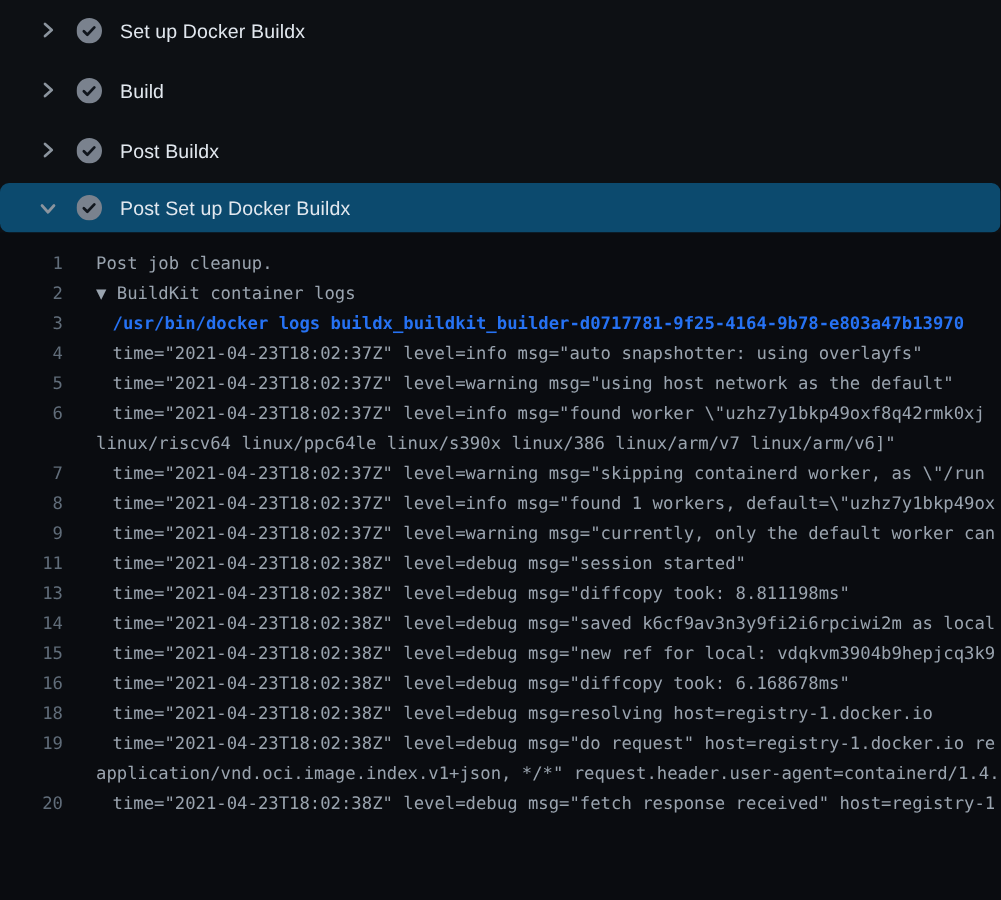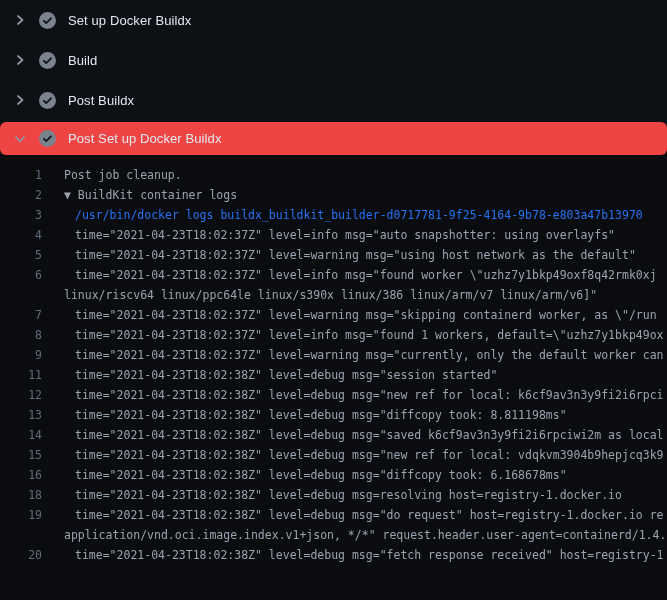--- a/index.html
+++ b/index.html
@@ -7,21 +7,21 @@
   body {
     width: 667px; height: 600px;
     overflow: hidden;
     background: #0d1014;
     font-family: "Liberation Sans", "DejaVu Sans", sans-serif;
   }
   .steps-area { width: 667px; }
   .step {
     height: 40px;
     display: flex; align-items: center;
-    padding: 0 12px;
+    padding: 0 24px;
     cursor: pointer;
   }
   .step .chev {
     width: 16px; height: 16px; flex: none;
     display: flex; align-items: center; justify-content: center;
   }
   .step .check {
     width: 17px; height: 17px; flex: none;
     margin-left: 11px;
     display: flex; align-items: center; justify-content: center;
@@ -29,21 +29,21 @@
   .step .step-label {
     margin-left: 12px;
     color: #e2e8ef;
     font-size: 13px;
     font-weight: 500;
     letter-spacing: .1px;
   }
   .step.expanded {
     height: 33px;
     margin-top: 2px;
-    background: #ef4444;
+    background: #0c4a6e;
     border-radius: 6px;
   }
   .log-area {
     background: #0a0c10;
     padding-top: 10px;
     min-height: 445px;
   }
   .row {
     height: 20px;
     display: flex;
@@ -54,21 +54,21 @@
     line-height: 20px;
   }
   .ln {
     width: 42px; flex: none;
     text-align: right;
     color: #616d7a;
     cursor: pointer;
   }
   .txt { margin-left: 22px; color: #9aa4af; text-align: right; }
   .txt.log, .txt.command { margin-left: 33px; }
-  .txt.command { color: #2672f3; font-weight: 400; }
+  .txt.command { color: #2672f3; font-weight: 700; }
   .txt.group { cursor: pointer; }
 </style>
 </head>
 <body>
 
 <div class="steps-area">
 
   <div class="step">
     <span class="chev">
       <svg width="16" height="16" viewBox="0 0 16 16">
@@ -134,21 +134,20 @@
       <div class="row"><span class="ln">2</span><span class="txt group">▼ BuildKit container logs</span></div>
       <div class="row"><span class="ln">3</span><span class="txt command">/usr/bin/docker logs buildx_buildkit_builder-d0717781-9f25-4164-9b78-e803a47b13970</span></div>
       <div class="row"><span class="ln">4</span><span class="txt log">time="2021-04-23T18:02:37Z" level=info msg="auto snapshotter: using overlayfs"</span></div>
       <div class="row"><span class="ln">5</span><span class="txt log">time="2021-04-23T18:02:37Z" level=warning msg="using host network as the default"</span></div>
       <div class="row"><span class="ln">6</span><span class="txt log">time="2021-04-23T18:02:37Z" level=info msg="found worker \"uzhz7y1bkp49oxf8q42rmk0xj</span></div>
       <div class="row"><span class="ln"></span><span class="txt cont">linux/riscv64 linux/ppc64le linux/s390x linux/386 linux/arm/v7 linux/arm/v6]"</span></div>
       <div class="row"><span class="ln">7</span><span class="txt log">time="2021-04-23T18:02:37Z" level=warning msg="skipping containerd worker, as \"/run</span></div>
       <div class="row"><span class="ln">8</span><span class="txt log">time="2021-04-23T18:02:37Z" level=info msg="found 1 workers, default=\"uzhz7y1bkp49ox</span></div>
       <div class="row"><span class="ln">9</span><span class="txt log">time="2021-04-23T18:02:37Z" level=warning msg="currently, only the default worker can</span></div>
       <div class="row"><span class="ln">11</span><span class="txt log">time="2021-04-23T18:02:38Z" level=debug msg="session started"</span></div>
-      <div class="row"><span class="ln">12</span><span class="txt log">time="2021-04-23T18:02:38Z" level=debug msg="new ref for local: k6cf9av3n3y9fi2i6rpci</span></div>
       <div class="row"><span class="ln">13</span><span class="txt log">time="2021-04-23T18:02:38Z" level=debug msg="diffcopy took: 8.811198ms"</span></div>
       <div class="row"><span class="ln">14</span><span class="txt log">time="2021-04-23T18:02:38Z" level=debug msg="saved k6cf9av3n3y9fi2i6rpciwi2m as local</span></div>
       <div class="row"><span class="ln">15</span><span class="txt log">time="2021-04-23T18:02:38Z" level=debug msg="new ref for local: vdqkvm3904b9hepjcq3k9</span></div>
       <div class="row"><span class="ln">16</span><span class="txt log">time="2021-04-23T18:02:38Z" level=debug msg="diffcopy took: 6.168678ms"</span></div>
       <div class="row"><span class="ln">18</span><span class="txt log">time="2021-04-23T18:02:38Z" level=debug msg=resolving host=registry-1.docker.io</span></div>
       <div class="row"><span class="ln">19</span><span class="txt log">time="2021-04-23T18:02:38Z" level=debug msg="do request" host=registry-1.docker.io re</span></div>
       <div class="row"><span class="ln"></span><span class="txt cont">application/vnd.oci.image.index.v1+json, */*" request.header.user-agent=containerd/1.4.</span></div>
       <div class="row"><span class="ln">20</span><span class="txt log">time="2021-04-23T18:02:38Z" level=debug msg="fetch response received" host=registry-1</span></div>
     </div>
 

